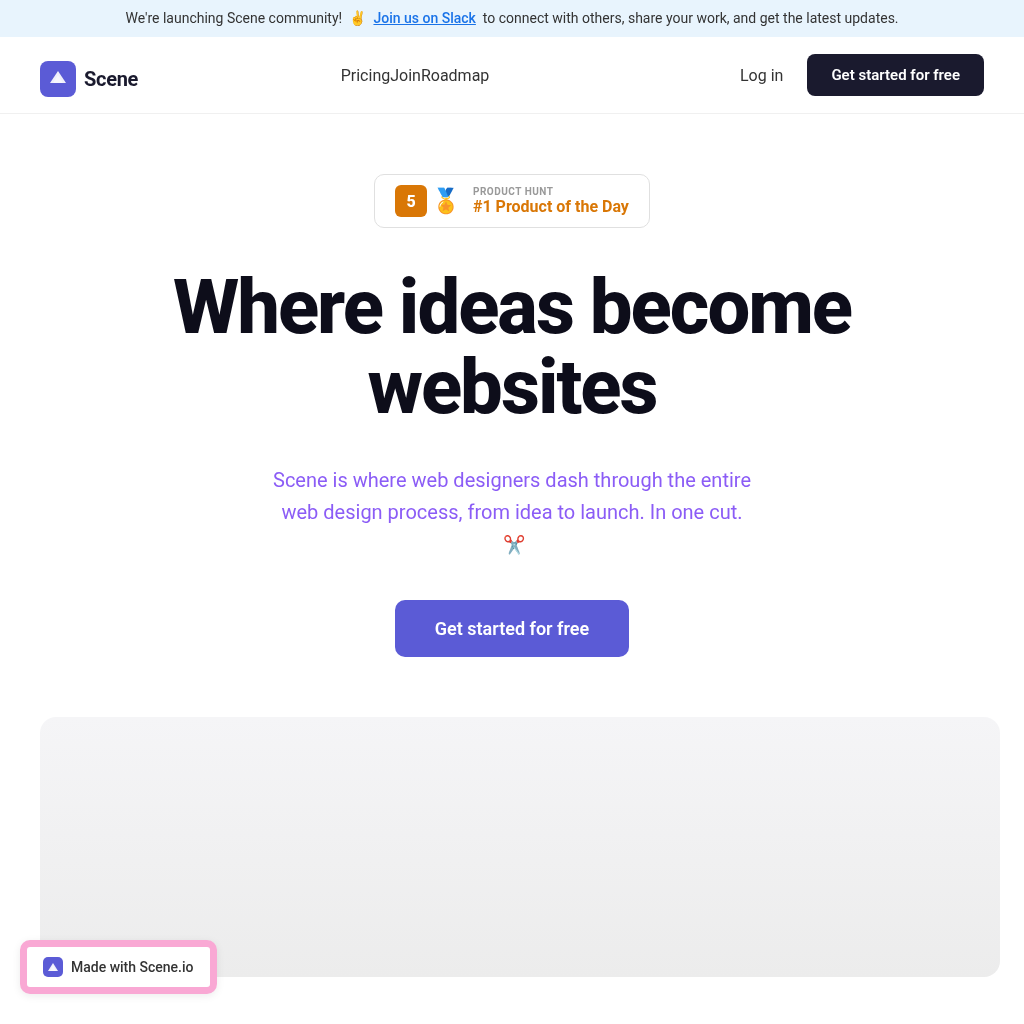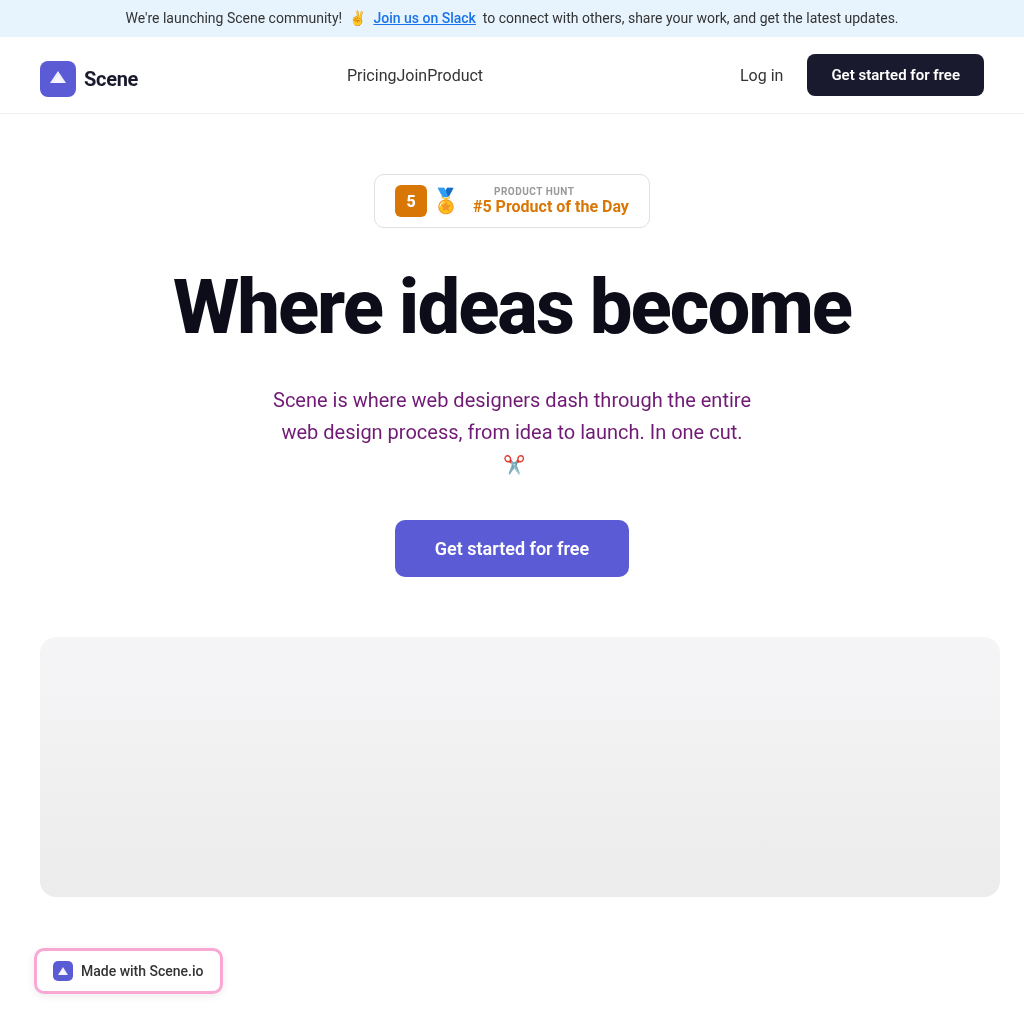--- a/index.html
+++ b/index.html
@@ -147,21 +147,20 @@
     .ph-text {
       text-align: left;
     }
 
     .ph-label {
       font-size: 10px;
       font-weight: 700;
       color: #999;
       letter-spacing: 0.5px;
       text-transform: uppercase;
-      margin-left: 21px;
     }
 
     .ph-title {
       font-size: 16px;
       font-weight: 700;
       color: #d97706;
     }
 
     
     .hero-heading {
@@ -169,21 +168,21 @@
       font-weight: 800;
       color: #0d0d1a;
       line-height: 1.05;
       letter-spacing: -2px;
       max-width: 800px;
       margin-bottom: 36px;
     }
 
     .hero-subtext {
       font-size: 20px;
-      color: #701a75;
+      color: #8b5cf6;
       max-width: 480px;
       line-height: 1.6;
       margin-bottom: 40px;
     }
 
     .btn-cta {
       background: #5b5bd6;
       color: #fff;
       border: none;
       padding: 18px 40px;
@@ -204,26 +203,26 @@
       border-radius: 16px;
       margin: 0 auto;
       position: relative;
       overflow: hidden;
     }
 
     
     .made-with-scene {
       position: fixed;
       bottom: 30px;
-      left: 34px;
+      left: 20px;
       display: flex;
       align-items: center;
       gap: 8px;
       background: #fff;
-      border: 3px solid #f9a8d4;
+      border: 7px solid #f9a8d4;
       border-radius: 10px;
       padding: 10px 16px;
       font-size: 14px;
       font-weight: 500;
       color: #333;
       box-shadow: 0 2px 8px rgba(0,0,0,0.08);
       cursor: pointer;
     }
 
     .scene-small-icon {
@@ -253,44 +252,45 @@
       <rect width="36" height="36" rx="8" fill="#5b5bd6"></rect>
       <path d="M10 22 L18 10 L26 22 Z" fill="white" opacity="0.9"></path>
       <path d="M13 22 L18 14 L23 22 Z" fill="white" opacity="0.5"></path>
     </svg>
     <span class="logo-text">Scene</span>
   </a>
 
   <ul class="nav-links">
     <li><a href="#">Pricing</a></li>
     <li><a href="#">Join</a></li>
-    <li><a href="#">Product</a></li>
+    <li><a href="#">Roadmap</a></li>
   </ul>
 
   <div class="nav-right">
     <a href="#" class="btn-login">Log in</a>
     <a href="#" class="btn-primary">Get started for free</a>
   </div>
 </nav>
 
 <section class="hero">
 
   <div class="product-hunt-badge">
     <div style="display:flex; align-items:center; gap:4px;">
       <div class="ph-number">5</div>
       <span class="ph-medal">🏅</span>
     </div>
     <div class="ph-text">
       <div class="ph-label">PRODUCT HUNT</div>
-      <div class="ph-title">#5 Product of the Day</div>
+      <div class="ph-title">#1 Product of the Day</div>
     </div>
   </div>
 
   <h1 class="hero-heading">
     <span>Where ideas become</span><br>
+    <span>websites</span>
   </h1>
 
   <p class="hero-subtext">
     <span>Scene is where web designers dash through the entire web design process, from idea to launch. In one cut.</span>
     &nbsp;<span class="scissors-emoji">✂️</span>
   </p>
 
   <a href="#" class="btn-cta">Get started for free</a>
 
   <div class="preview-area">

